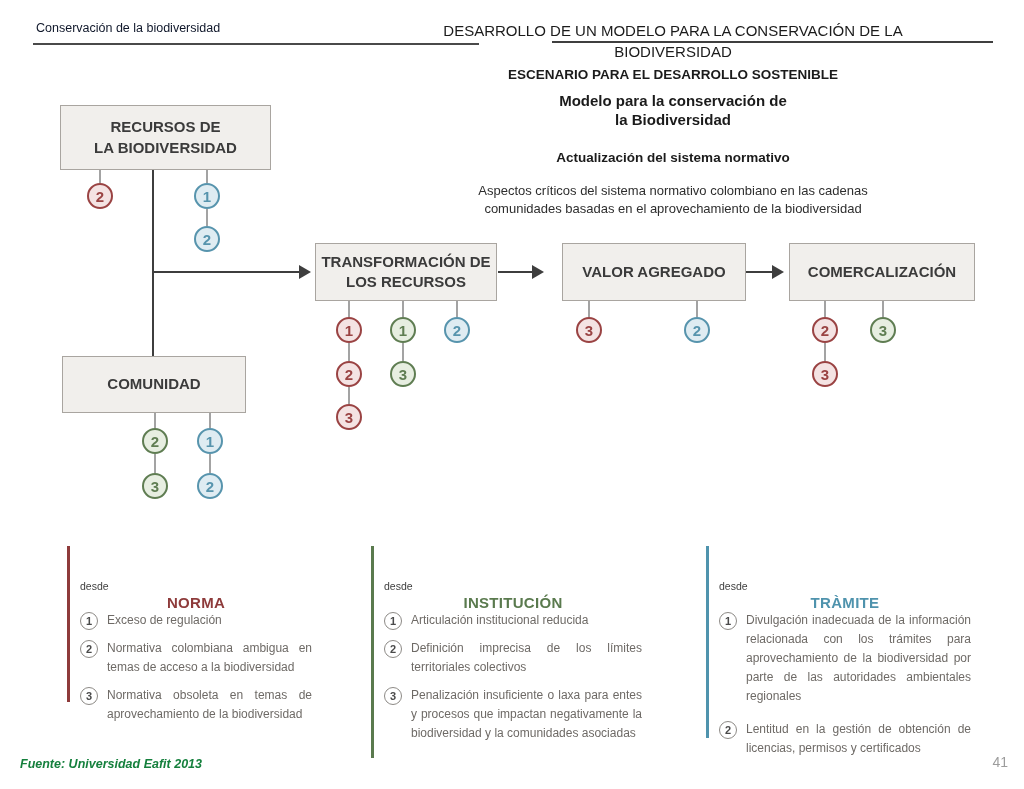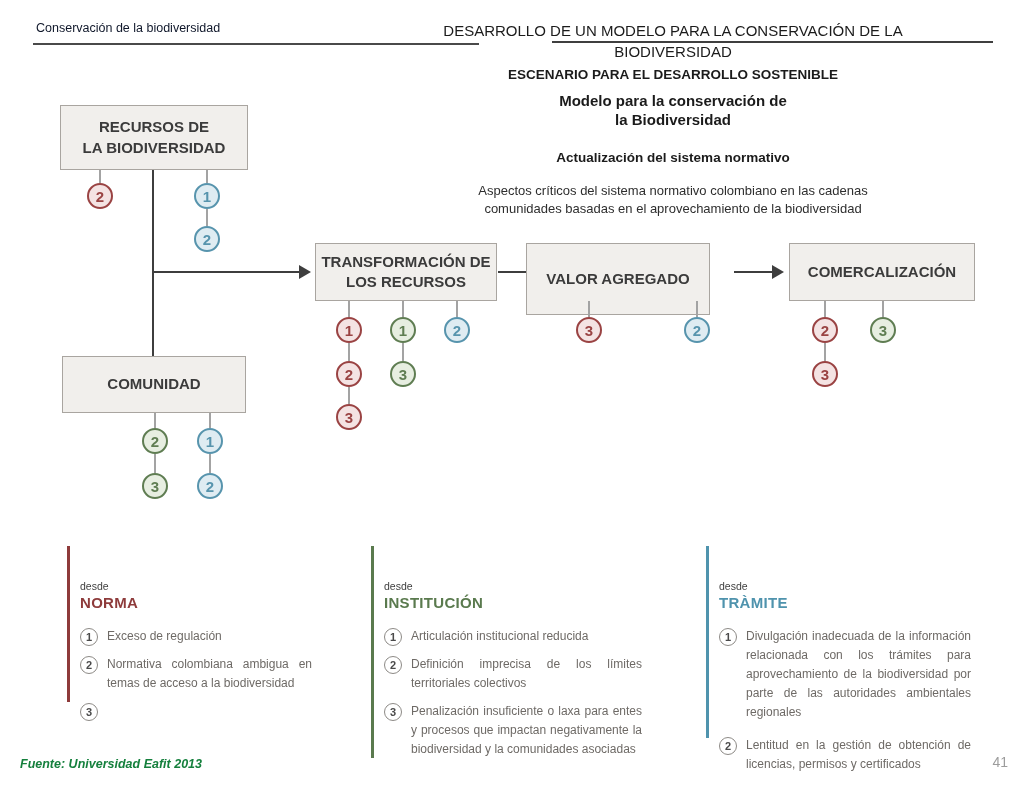--- a/index.html
+++ b/index.html
@@ -48,21 +48,21 @@
   
   .legend-rule{width:3px;top:546px;}
   #rule-norma{left:67px;height:156px;background:var(--heading-red);}
   #rule-institucion{left:371px;height:212px;background:var(--heading-green);}
   #rule-tramite{left:706px;height:192px;background:var(--heading-blue);}
   .lcol{top:544px;}
   #col-norma{left:80px;width:232px;}
   #col-institucion{left:384px;width:258px;}
   #col-tramite{left:719px;width:252px;}
   .kicker{font-size:10.5px;color:#3f3f3f;margin-bottom:2px;margin-top:36px;}
-  .ltitle{font-size:15px;font-weight:bold;letter-spacing:0.3px;margin-bottom:16px;}
+  .ltitle{font-size:15px;font-weight:bold;letter-spacing:0.3px;margin-bottom:0;text-align:center;}
   #col-norma .ltitle{color:var(--heading-red);}
   #col-institucion .ltitle{color:var(--heading-green);}
   #col-tramite .ltitle{color:var(--heading-blue);}
   .litem{display:flex;gap:9px;margin-bottom:9px;align-items:flex-start;}
   .lnum{width:18px;height:18px;border-radius:50%;border:1.5px solid #8d8a86;
         color:#4a4a4a;background:#fff;font-size:11px;font-weight:bold;
         display:flex;align-items:center;justify-content:center;flex:0 0 auto;
         box-sizing:border-box;margin-top:1px;}
   .ltext{font-size:12px;line-height:19px;color:#6e6a66;text-align:justify;}
 
@@ -91,32 +91,32 @@
   </div>
 
   <div class="abs flow" style="left:152px;top:170px;width:2px;height:186px;"></div>
   <div class="abs flow" style="left:153px;top:271px;width:146px;height:2px;"></div>
   <div class="abs arrow" style="left:299px;top:265px;"></div>
   <div class="abs flow" style="left:498px;top:271px;width:34px;height:2px;"></div>
   <div class="abs arrow" style="left:532px;top:265px;"></div>
   <div class="abs flow" style="left:734px;top:271px;width:38px;height:2px;"></div>
   <div class="abs arrow" style="left:772px;top:265px;"></div>
 
-  <div class="box" style="left:60px;top:105px;width:188px;height:65px;">
+  <div class="box" style="left:60px;top:105px;width:211px;height:65px;">
     <div>RECURSOS DE</div>
     <div>LA BIODIVERSIDAD</div>
   </div>
   <div class="box" style="left:62px;top:356px;width:184px;height:57px;">
     <div>COMUNIDAD</div>
   </div>
   <div class="box" style="left:315px;top:243px;width:182px;height:58px;">
     <div>TRANSFORMACIÓN DE</div>
     <div>LOS RECURSOS</div>
   </div>
-  <div class="box" style="left:526px;top:243px;width:184px;height:72px;">
+  <div class="box" style="left:562px;top:243px;width:184px;height:58px;">
     <div>VALOR AGREGADO</div>
   </div>
   <div class="box" style="left:789px;top:243px;width:186px;height:58px;">
     <div>COMERCALIZACIÓN</div>
   </div>
 
   <div class="abs conn" style="left:99px;top:170px;height:13px;"></div>
   <div class="abs conn" style="left:206px;top:170px;height:13px;"></div>
   <div class="abs conn" style="left:206px;top:209px;height:17px;"></div>
 
@@ -172,20 +172,21 @@
     <div class="litem">
       <span class="lnum">1</span>
       <span class="ltext">Exceso de regulación</span>
     </div>
     <div class="litem">
       <span class="lnum">2</span>
       <span class="ltext">Normativa colombiana ambigua en temas de acceso a la biodiversidad</span>
     </div>
     <div class="litem">
       <span class="lnum">3</span>
+      <span class="ltext">Normativa obsoleta en temas de aprovechamiento de la biodiversidad</span>
     </div>
   </div>
 
   <div class="abs lcol" id="col-institucion">
     <div class="kicker">desde</div>
     <div class="ltitle">INSTITUCIÓN</div>
     <div class="litem">
       <span class="lnum">1</span>
       <span class="ltext">Articulación institucional reducida</span>
     </div>

